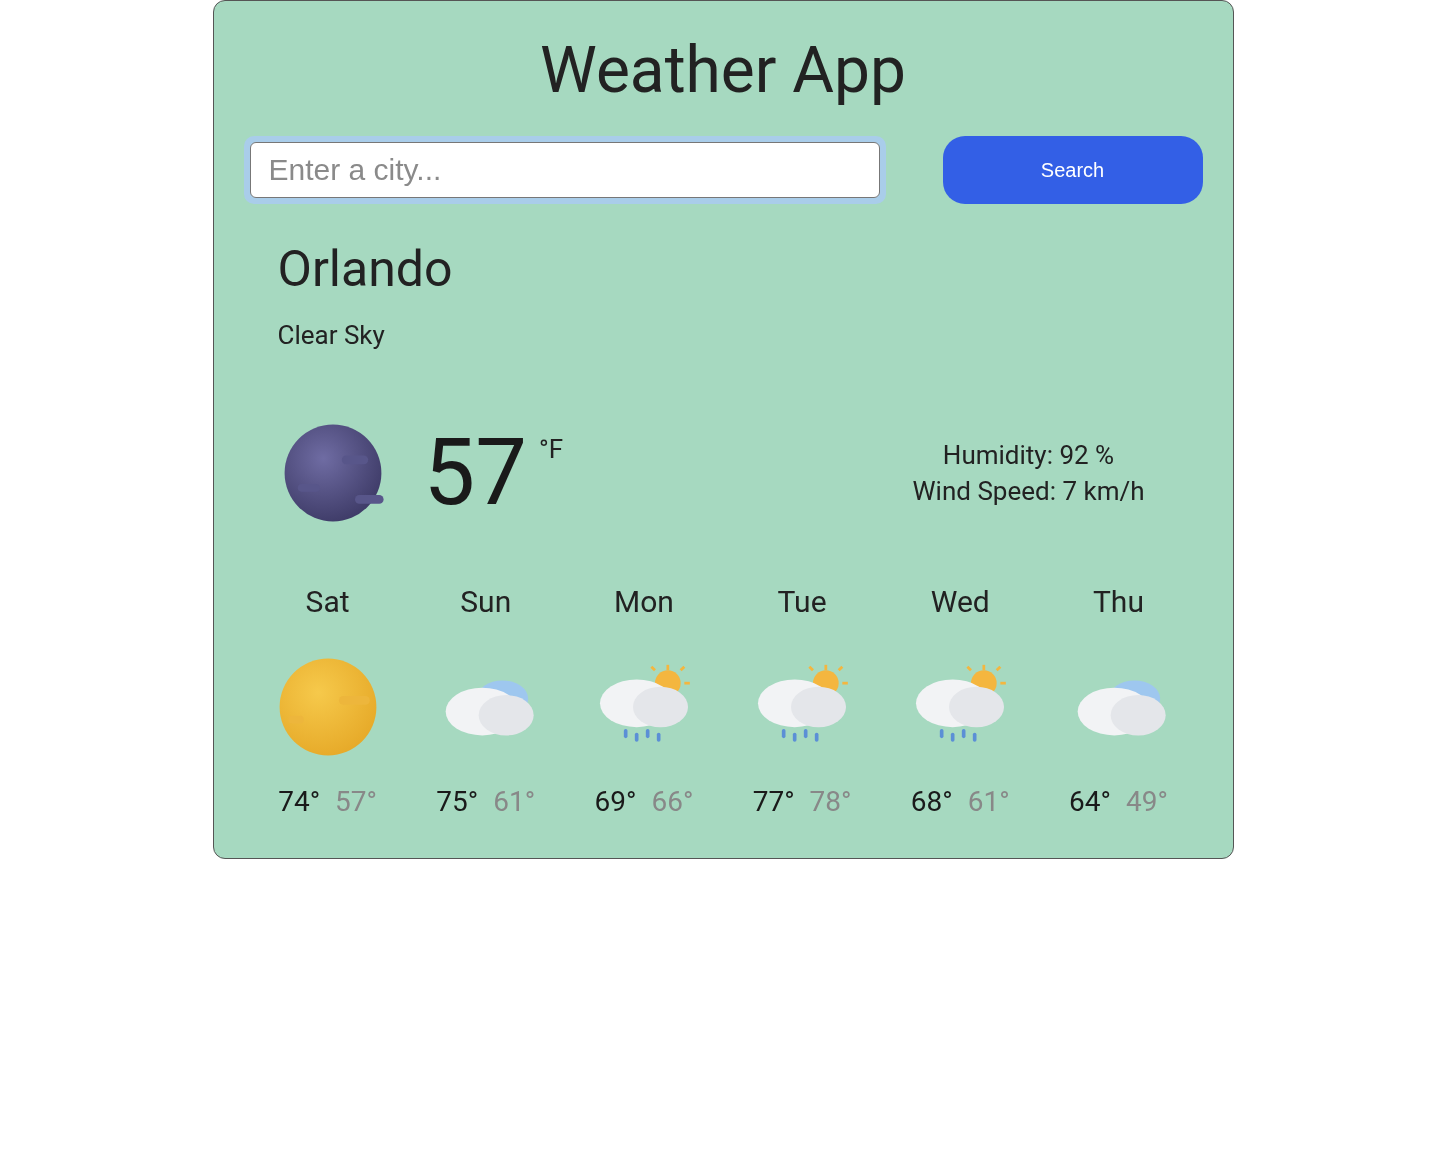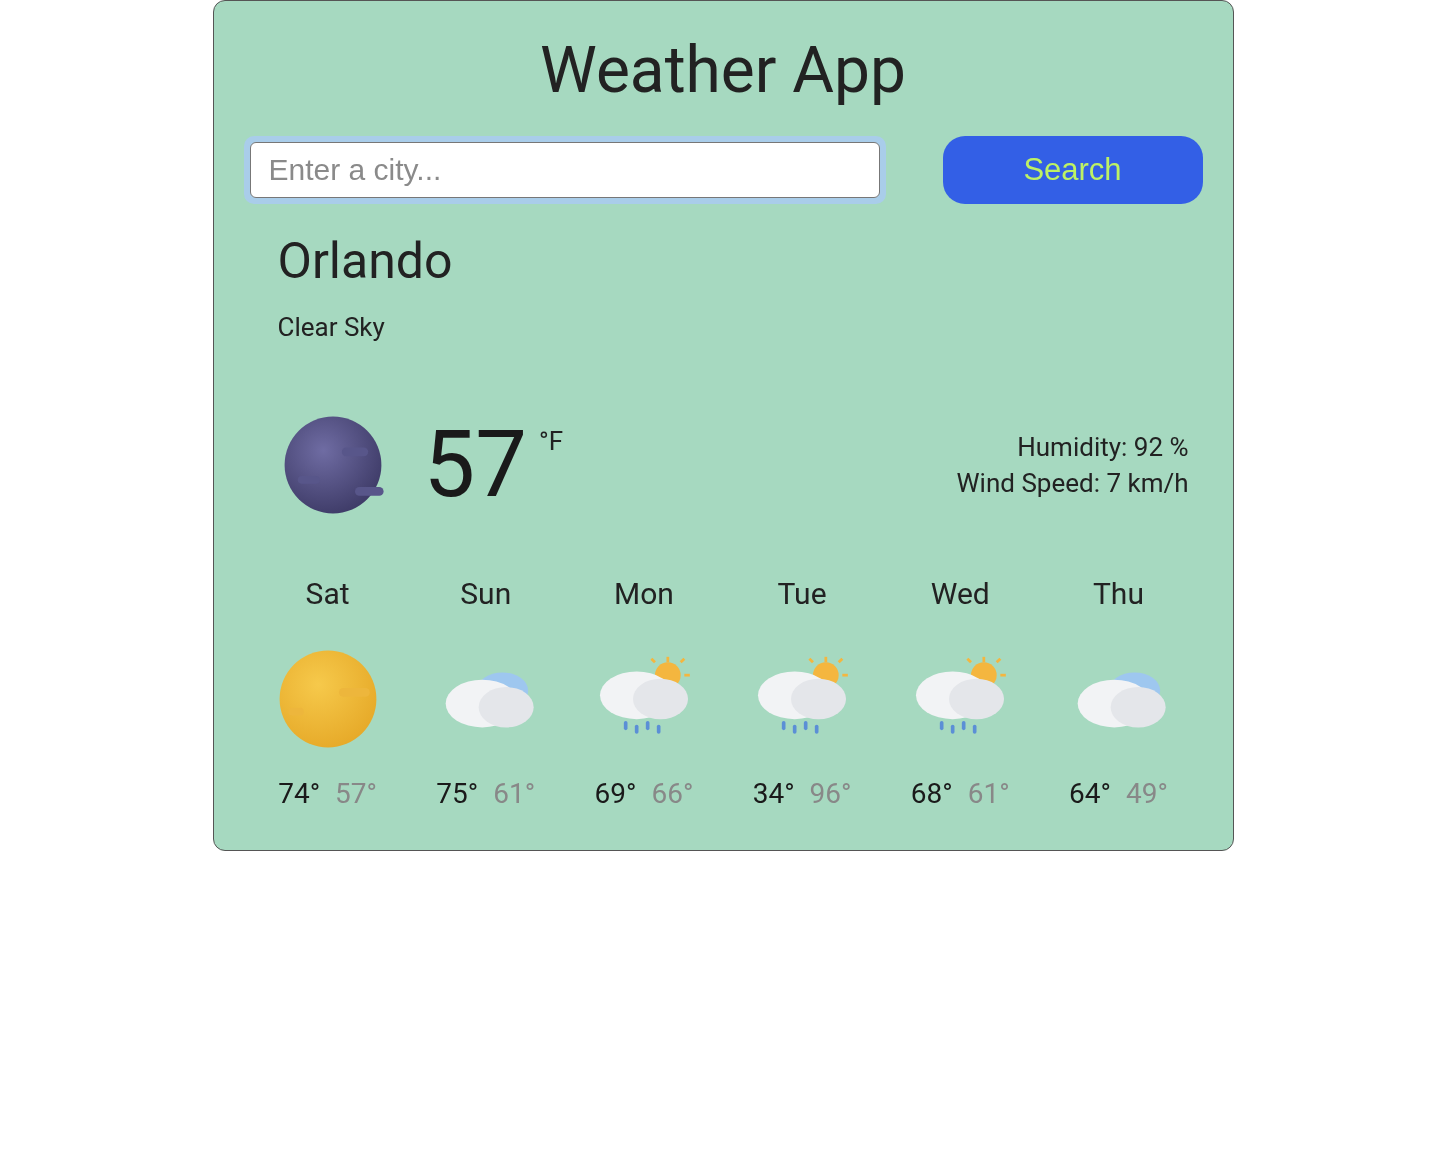--- a/index.html
+++ b/index.html
@@ -20,21 +20,21 @@
     text-align: center;
     font-size: 64px;
     font-weight: 400;
     color: #222;
     margin: 18px 0 28px 0;
   }
   .search-row {
     display: flex;
     align-items: stretch;
     gap: 57px;
-    margin-bottom: 28px;
+    margin-bottom: 36px;
   }
   .search-wrap {
     flex: 1;
     border: 6px solid #a9cdea;
     border-radius: 10px;
     background: #a9cdea;
   }
   .search-input {
     width: 100%;
     font-size: 30px;
@@ -42,22 +42,22 @@
     border: 1px solid #777;
     border-radius: 6px;
     background: #fff;
     color: #222;
     outline: none;
   }
   .search-input::placeholder { color: #8a8a8a; }
   .search-btn {
     width: 260px;
     background: #335fe6;
-    color: #bef264;
-    font-size: 31px;
+    color: #ffffff;
+    font-size: 20px;
     border: none;
     border-radius: 22px;
     cursor: pointer;
   }
   .current {
     padding: 0 14px 0 34px;
   }
   .city {
     font-size: 50px;
     font-weight: 400;
@@ -90,21 +90,21 @@
   .unit {
     font-size: 26px;
     color: #222;
     align-self: flex-start;
     margin-top: 16px;
     margin-left: -24px;
   }
   .stats {
     font-size: 26px;
     color: #222;
-    text-align: right;
+    text-align: center;
     min-width: 320px;
   }
   .stats div { margin: 6px 0; }
   .forecast {
     display: flex;
     justify-content: space-between;
     gap: 10px;
     padding: 0 10px;
   }
   .fday {
@@ -245,22 +245,22 @@
           <ellipse cx="78" cy="50" rx="30" ry="22" fill="#e4e6ea"></ellipse>
           <g fill="#5b8fd6">
             <rect x="38" y="74" width="4" height="10" rx="2"></rect>
               <rect x="50" y="78" width="4" height="10" rx="2"></rect>
             <rect x="62" y="74" width="4" height="10" rx="2"></rect>
               <rect x="74" y="78" width="4" height="10" rx="2"></rect>
           </g>
         </svg>
       </div>
       <div class="ftemp">
-        <span>34°</span>
-        <span class="lo">96°</span>
+        <span>77°</span>
+        <span class="lo">78°</span>
       </div>
     </div>
 
     <div class="fday">
       <div class="dname">Wed</div>
       <div class="icon-slot">
         <svg class="weather-icon" width="110" height="100" viewBox="0 0 120 100">
           <circle cx="86" cy="24" r="14" fill="#f4b63f"></circle>
           <g stroke="#f4b63f" stroke-width="3">
             <line x1="86" y1="4" x2="86" y2="10"></line>

